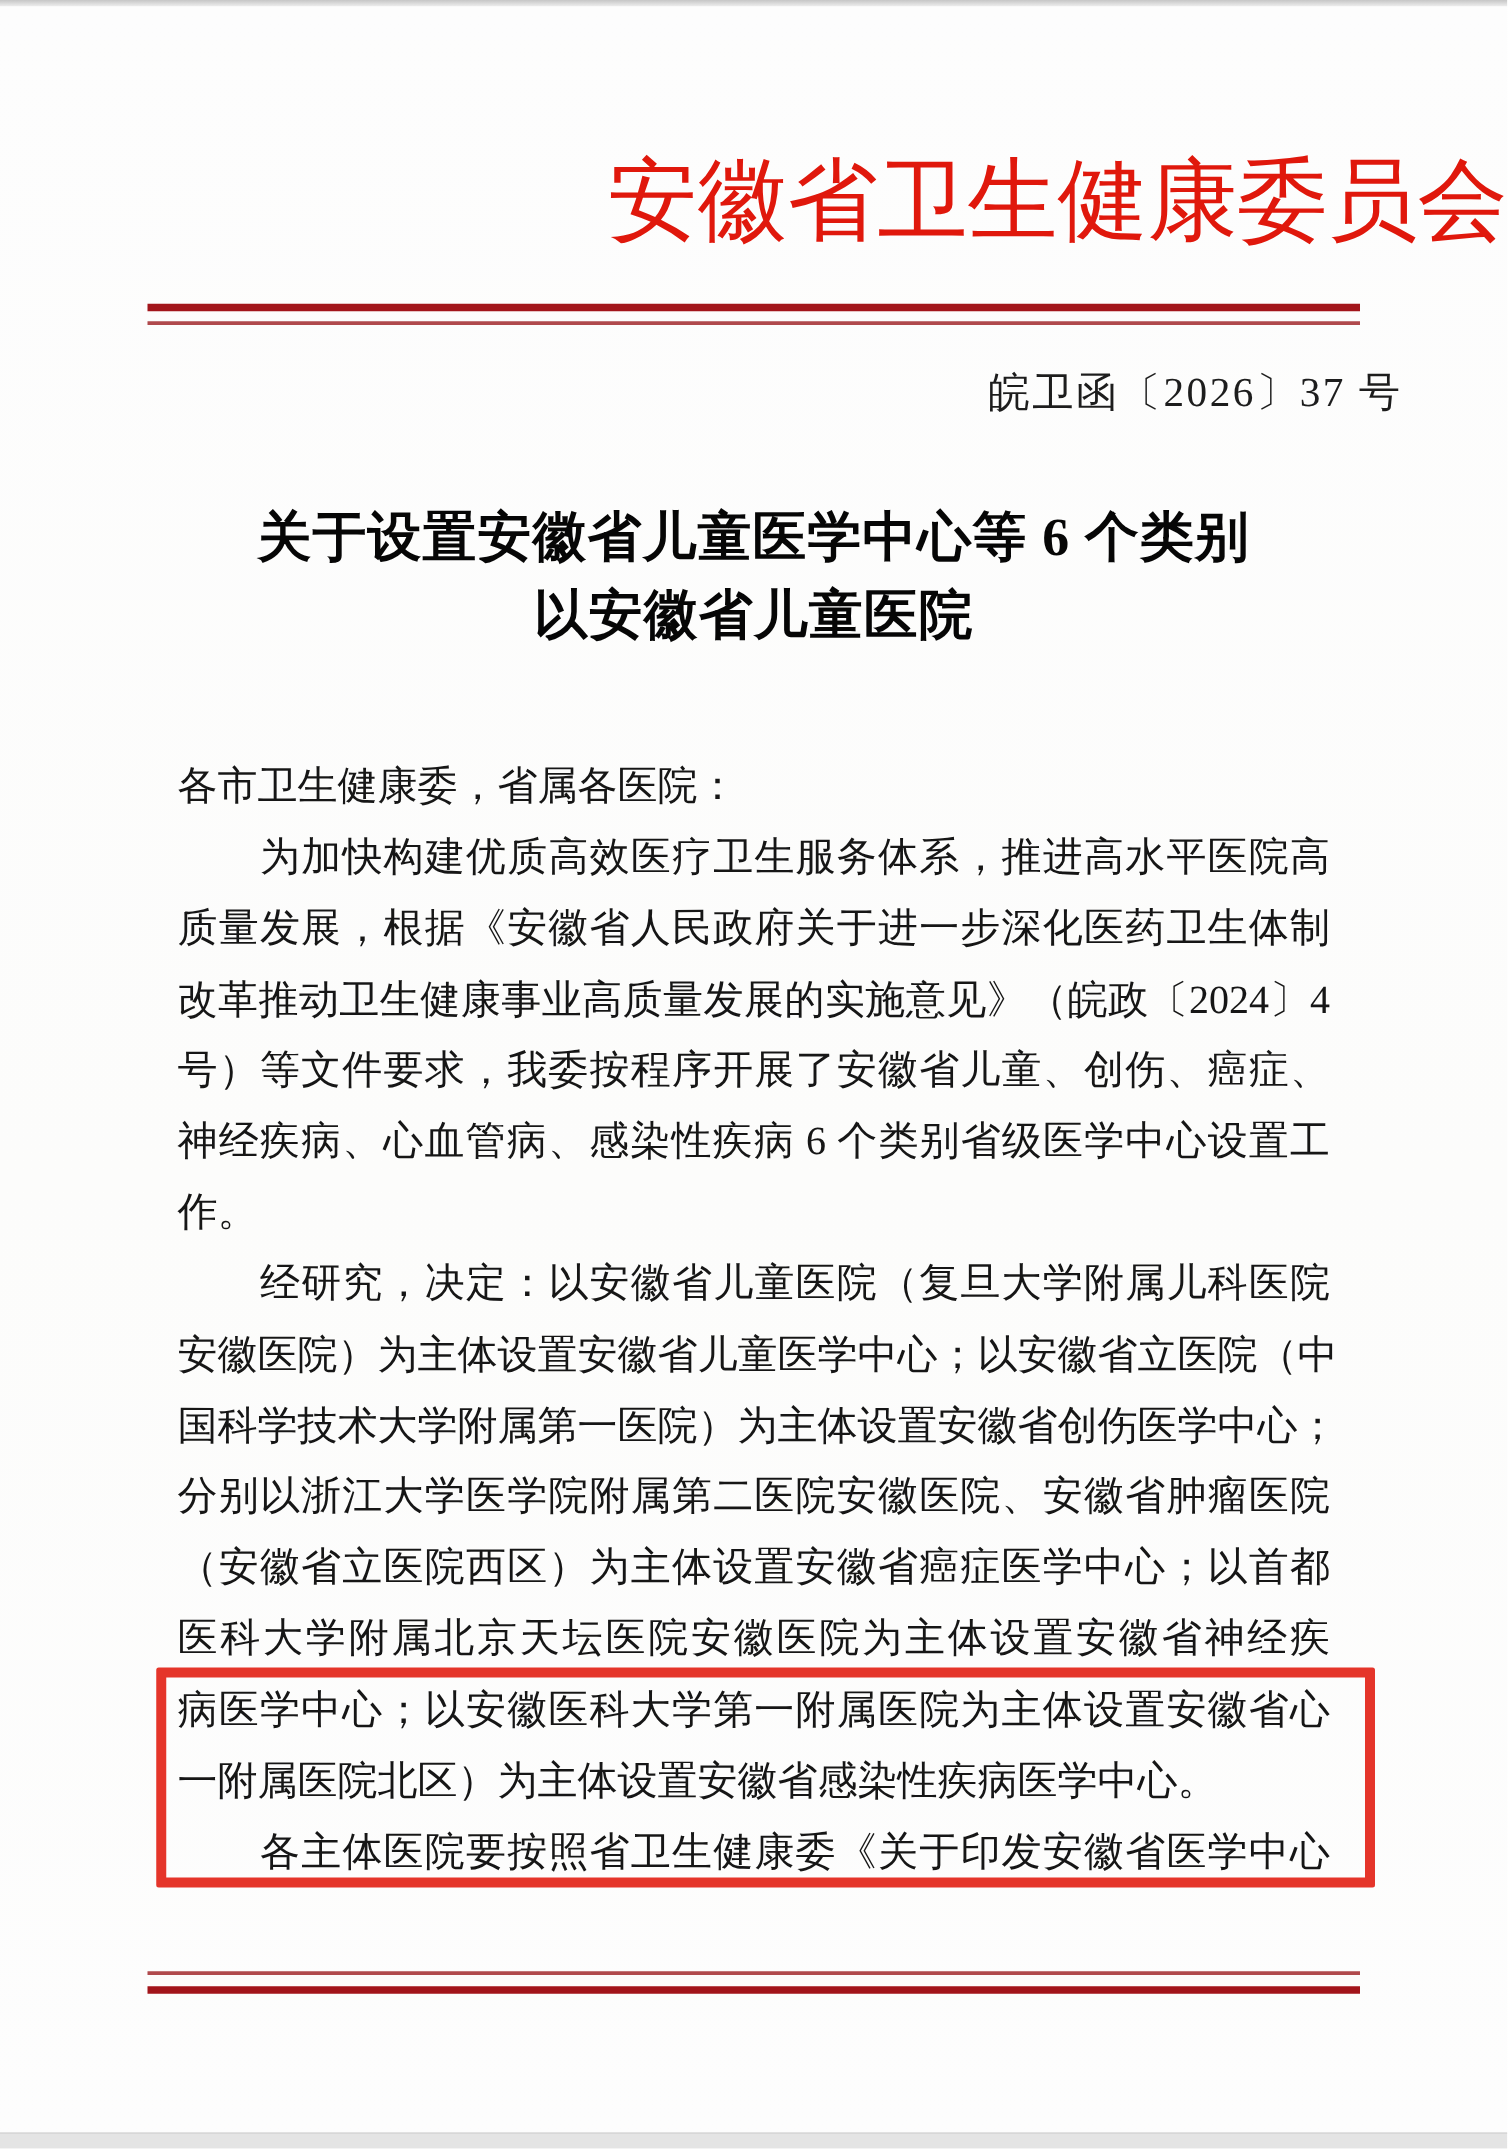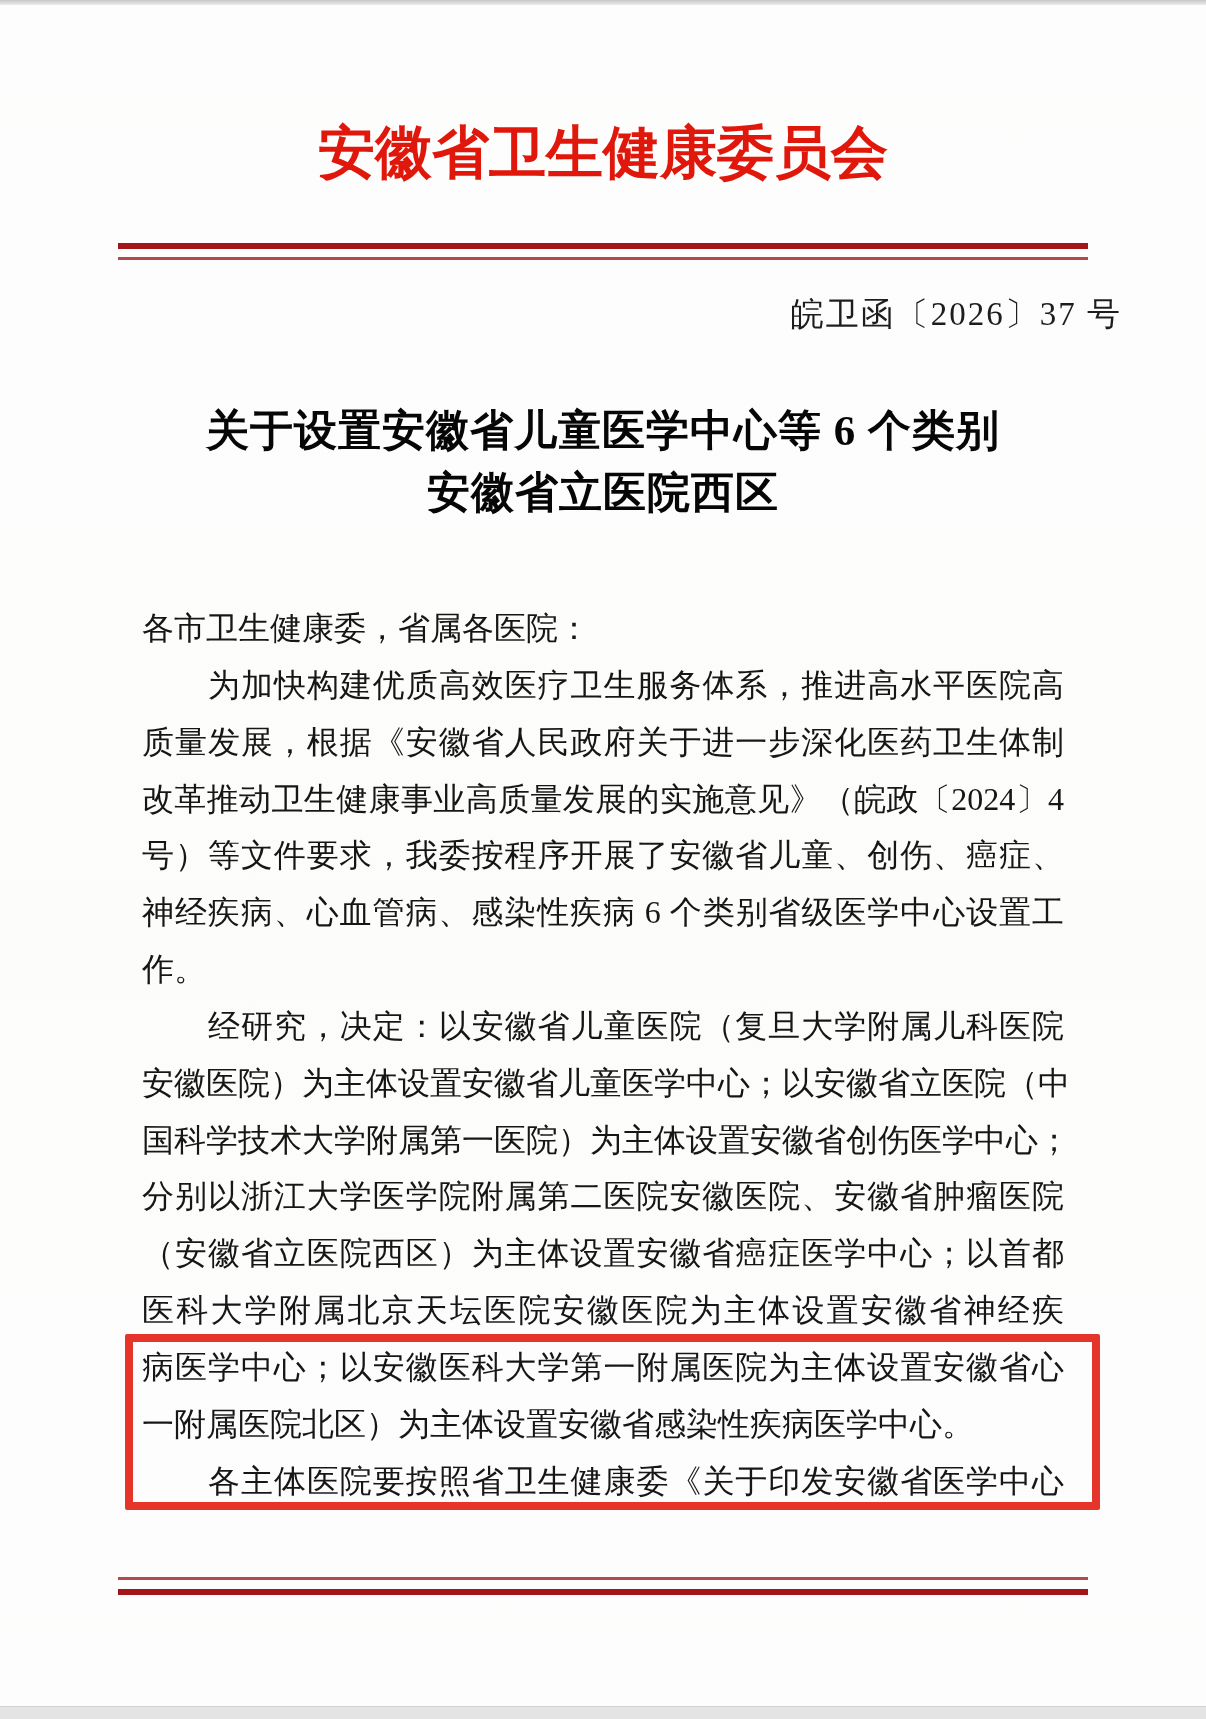--- a/index.html
+++ b/index.html
@@ -25,23 +25,23 @@
     position: absolute;
     left: 0; bottom: 0;
     width: 100%; height: 12px;
     background: #e4e4e4;
     border-top: 1px solid #d2d2d2;
   }
   .letterhead {
     position: absolute;
     left: 0; top: 120px;
     width: 100%;
-    text-align: center;
-    font-size: 57px;
-    font-weight: bold;
+    text-align: right;
+    font-size: 72px;
+    font-weight: normal;
     line-height: 1.15;
     color: #e0180c;
     letter-spacing: 0px;
     white-space: nowrap;
   }
   .rule {
     position: absolute;
     left: 118px;
     width: 970px;
   }
@@ -112,21 +112,21 @@
 
   <div class="letterhead">安徽省卫生健康委员会</div>
 
   <div class="rule rule-thick head-rule-thick"></div>
   <div class="rule rule-thin head-rule-thin"></div>
 
   <div class="doc-number">皖卫函〔2026〕37 号</div>
 
   <div class="doc-title">
     <div>关于设置安徽省儿童医学中心等 6 个类别</div>
-    <div>安徽省立医院西区</div>
+    <div>以安徽省儿童医院</div>
   </div>
 
   <div class="body-block">
     <div class="line no-stretch">各市卫生健康委，省属各医院：</div>
     <div class="line indent">为加快构建优质高效医疗卫生服务体系，推进高水平医院高</div>
     <div class="line">质量发展，根据《安徽省人民政府关于进一步深化医药卫生体制</div>
     <div class="line">改革推动卫生健康事业高质量发展的实施意见》（皖政〔2024〕4</div>
     <div class="line">号）等文件要求，我委按程序开展了安徽省儿童、创伤、癌症、</div>
     <div class="line">神经疾病、心血管病、感染性疾病 6 个类别省级医学中心设置工</div>
     <div class="line no-stretch">作。</div>

